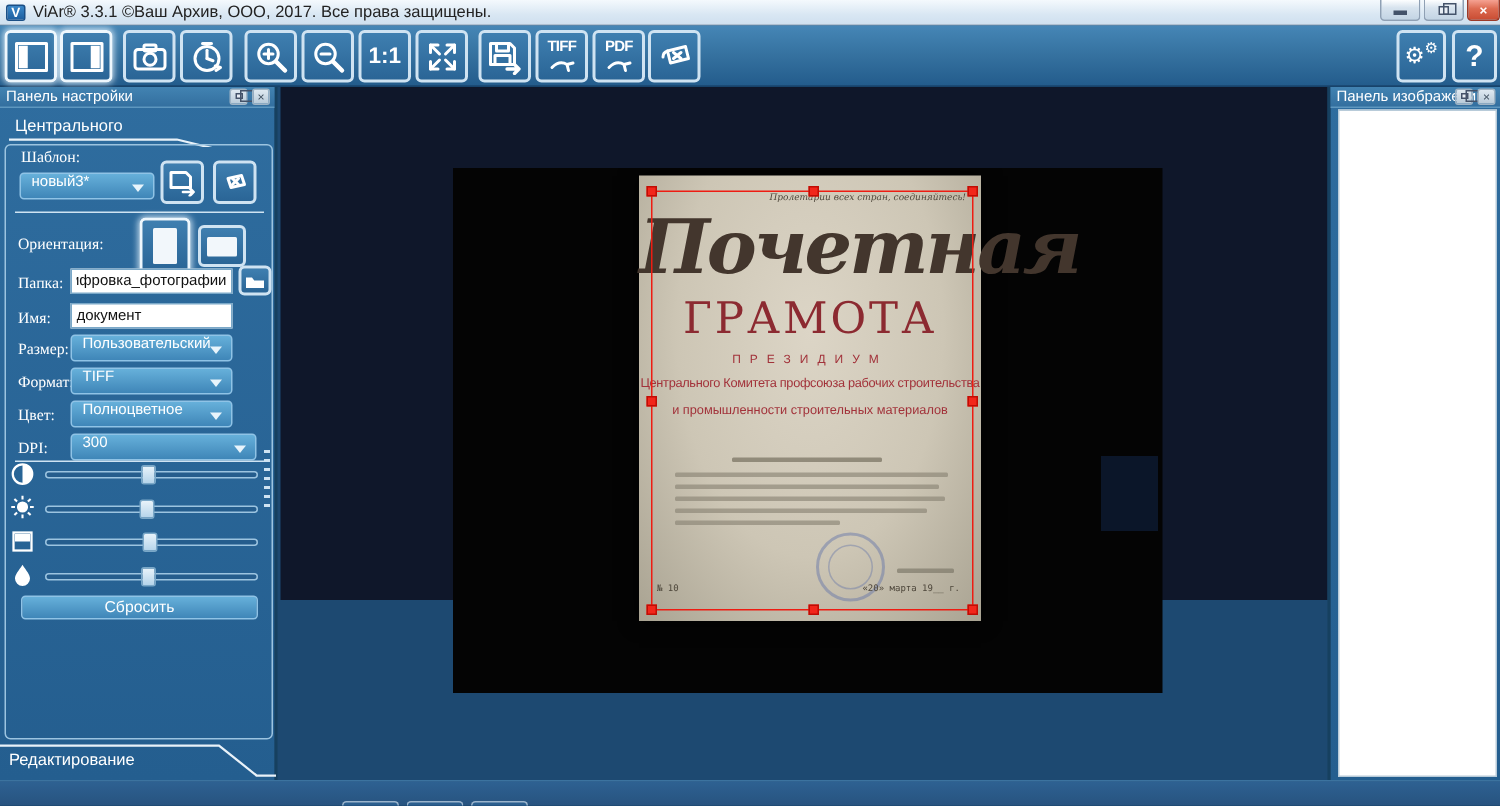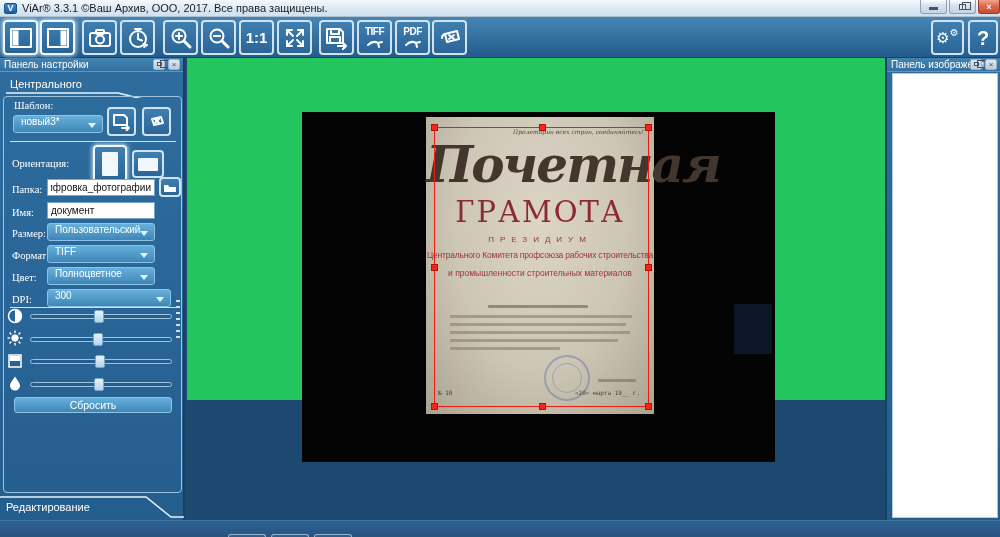--- a/index.html
+++ b/index.html
@@ -68,21 +68,21 @@
     border-radius:2px; background:linear-gradient(#e8f3fa,#b5d4ea); }
   .slider-icon { position:absolute; left:7px; }
   .slider-icon svg { stroke:#fff; fill:#fff; }
   #reset-btn { position:absolute; left:14px; top:339px; width:158px; height:16px;
     border:1px solid #8fc3e6; border-radius:3px; background:linear-gradient(#66b0da,#3f86b8);
     color:#fff; font-size:10.5px; display:flex; align-items:center; justify-content:center; }
   .grip-dots { position:absolute; left:176px; top:242px; width:4px; height:40px;
     background:repeating-linear-gradient(#cfe3f2 0 2px, transparent 2px 6px); }
 
   
-  #main-area { position:absolute; left:187px; top:58px; width:698px; height:342px; background:#22c55e; }
+  #main-area { position:absolute; left:187px; top:58px; width:698px; height:342px; background:#0f172a; }
   #photo { position:absolute; left:115px; top:54px; width:473px; height:350px; background:#040404; overflow:hidden; }
   #reflection { position:absolute; right:3px; top:192px; width:38px; height:50px; background:#0e1b33; opacity:.8; }
   #paper { position:absolute; left:124px; top:5px; width:228px; height:297px;
     background:radial-gradient(ellipse at 50% 35%, #dcd5c6 0%, #cdc6b5 55%, #a9a392 100%);
     box-shadow:0 0 12px rgba(0,0,0,.9); }
   #paper .slogan { position:absolute; right:10px; top:11px; font-size:6px; font-style:italic;
     color:#4e473b; font-family:"DejaVu Serif",serif; }
   #paper .script-title { position:absolute; left:0; right:0; top:18px; text-align:center;
     font-family:"DejaVu Serif",serif; font-style:italic; font-weight:bold; font-size:50px;
     color:#43362d; letter-spacing:-2px; }

